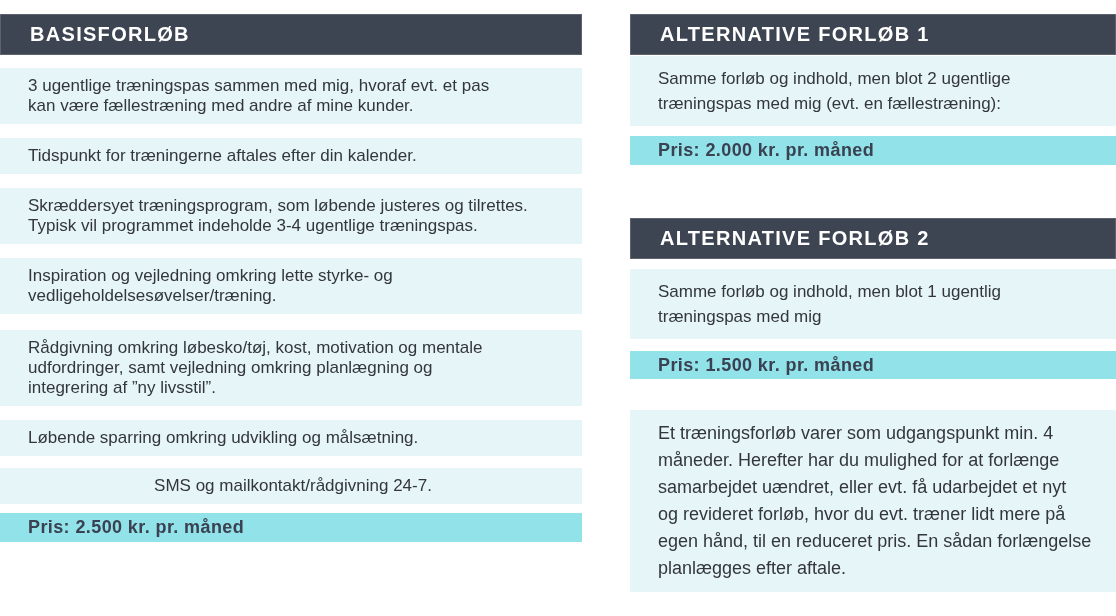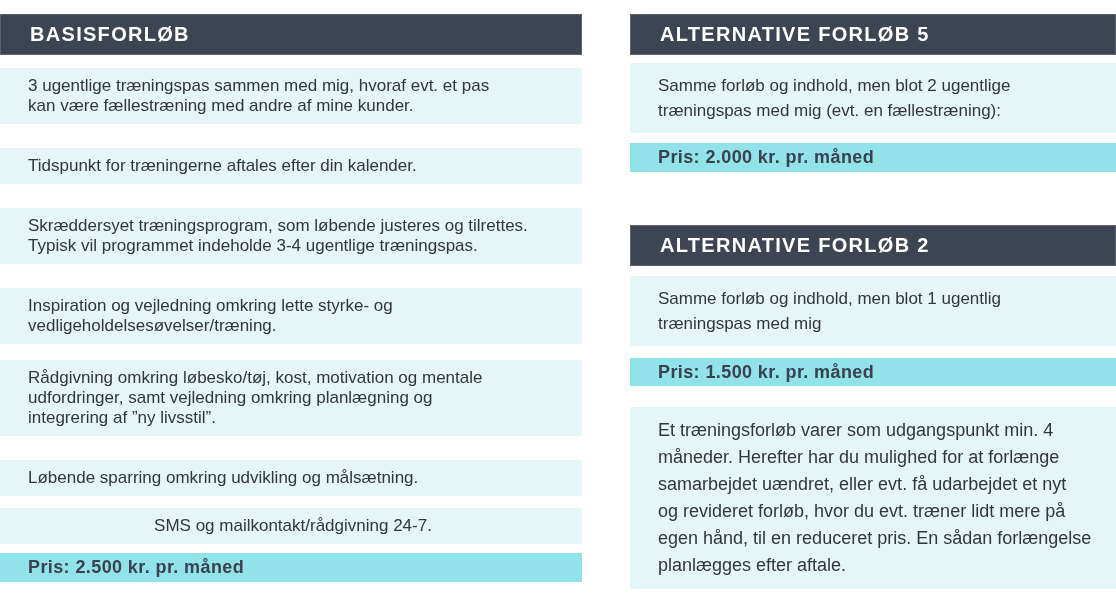--- a/index.html
+++ b/index.html
@@ -39,49 +39,49 @@
 
   .item {
     background: #E6F5F8;
     color: #33373C;
     font-size: 17px;
     line-height: 20px;
     padding: 8px 24px 8px 28px;
     white-space: pre-line;
     box-sizing: border-box;
   }
-  .col-left .item { margin-top: 24px; }
+  .col-left .item { margin-top: 14px; }
   .col-left .item-first { margin-top: 13px; }
   .col-left .item-5 { margin-top: 16px; }
   .col-left .item-7 { margin-top: 12px; text-align: center; }
 
   .price-bar {
     background: #92E2EA;
     color: #3A4150;
     font-weight: bold;
     font-size: 18px;
     letter-spacing: 0.4px;
     height: 29px;
     line-height: 29px;
     padding-left: 28px;
     box-sizing: border-box;
   }
   .col-left .price-bar { margin-top: 9px; }
 
   .col-right .item {
-    margin-top: 8px;
+    margin-top: 1px;
     line-height: 25px;
     padding: 10px 24px 10px 28px;
   }
   .col-right .price-bar { margin-top: 10px; }
   .col-right .section-header-2 { margin-top: 53px; }
   .col-right .item-s2 { margin-top: 10px; }
   .col-right .price-bar-2 { margin-top: 12px; height: 28px; line-height: 28px; }
   .col-right .note {
-    margin-top: 21px;
+    margin-top: 31px;
     font-size: 18px;
     line-height: 27px;
     padding: 10px 24px 10px 28px;
   }
 </style>
 </head>
 <body>
 
 <div class="page">
 
@@ -99,21 +99,21 @@
     <div class="item item-5">Rådgivning omkring løbesko/tøj, kost, motivation og mentale
 udfordringer, samt vejledning omkring planlægning og
 integrering af ”ny livsstil”.</div>
     <div class="item">Løbende sparring omkring udvikling og målsætning.</div>
     <div class="item item-7">SMS og mailkontakt/rådgivning 24-7.</div>
     <div class="price-bar">Pris: 2.500 kr. pr. måned</div>
   </div>
 
   <div class="col col-right">
     <div class="section-header">
-      <span>ALTERNATIVE FORLØB 5</span>
+      <span>ALTERNATIVE FORLØB 1</span>
     </div>
     <div class="item">Samme forløb og indhold, men blot 2 ugentlige
 træningspas med mig (evt. en fællestræning):</div>
     <div class="price-bar">Pris: 2.000 kr. pr. måned</div>
 
     <div class="section-header section-header-2">
       <span>ALTERNATIVE FORLØB 2</span>
     </div>
     <div class="item item-s2">Samme forløb og indhold, men blot 1 ugentlig
 træningspas med mig</div>

